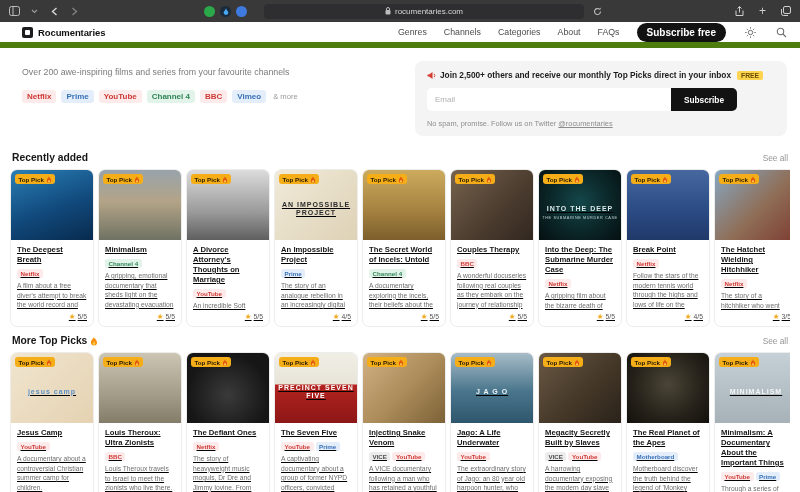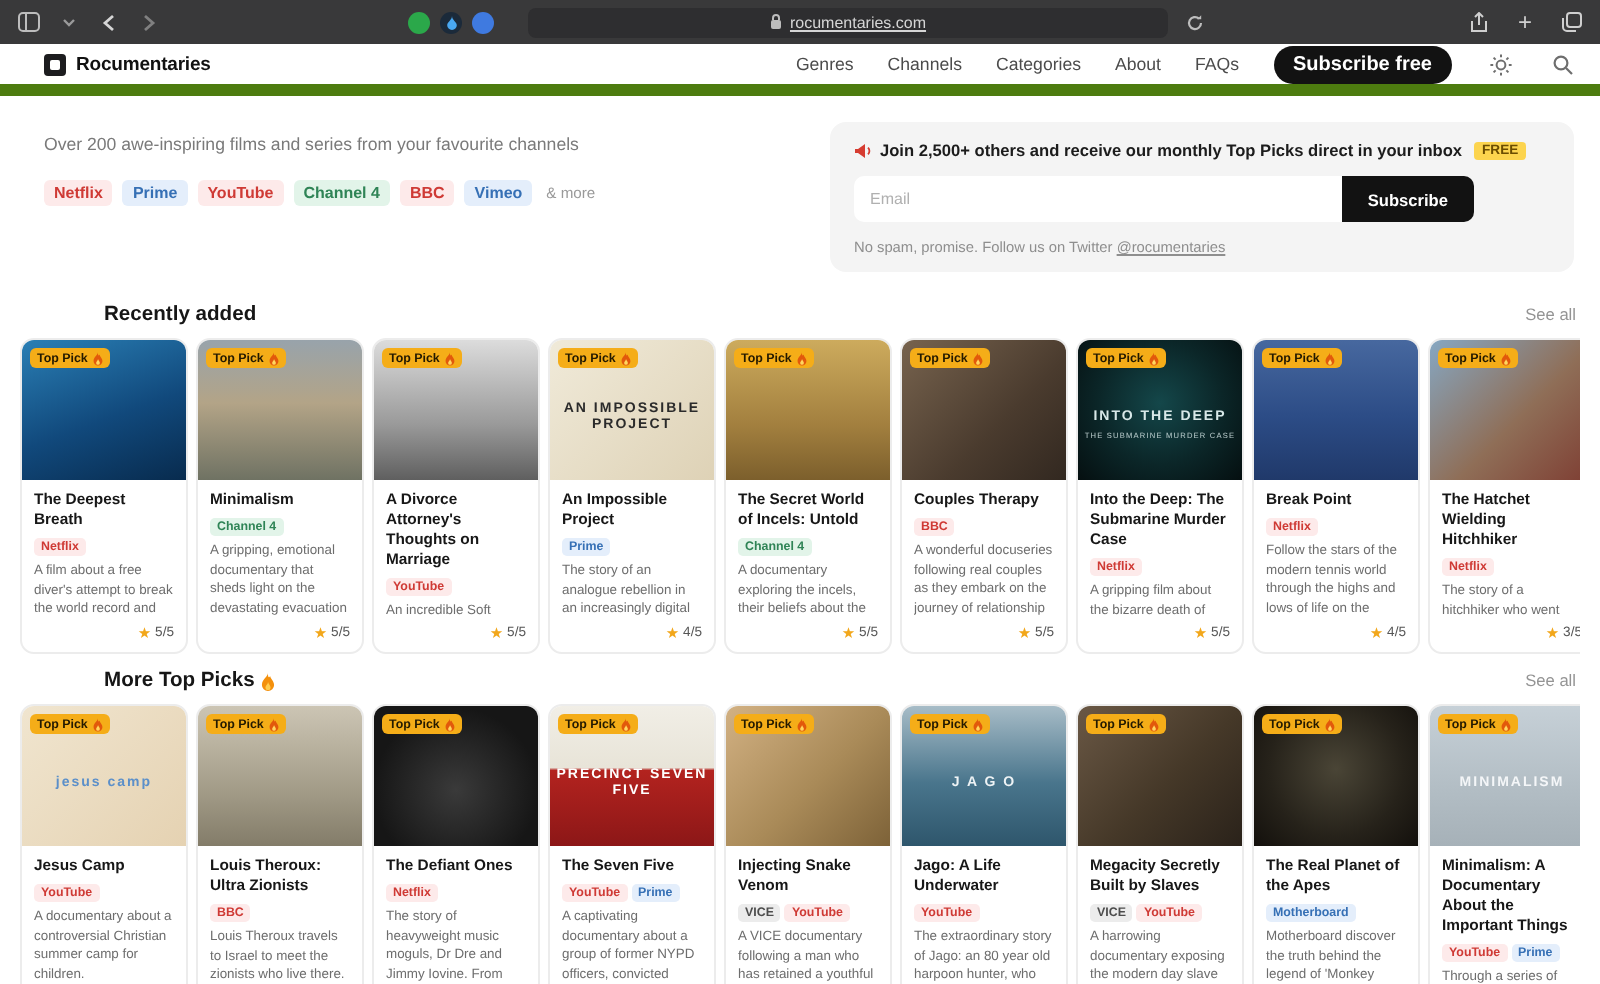--- a/index.html
+++ b/index.html
@@ -9,21 +9,21 @@
   
   .browser-bar { height:22px; background:#39393a; display:flex; align-items:center;
     padding:0 8px; gap:7px; color:#c9c9c9; }
   .browser-bar svg { display:block; }
   .bicon { width:13px; height:13px; display:flex; align-items:center; justify-content:center; cursor:default; }
   .fwd { opacity:.45; }
   .ext-group { display:flex; gap:5px; margin-left:116px; align-items:center; }
   .ext-dot { width:11px; height:11px; border-radius:50%; }
   .url-pill { flex:0 0 auto; margin-left:10px; width:320px; height:15px; background:#2e2e30;
     border-radius:4px; display:flex; align-items:center; justify-content:center; gap:4px;
-    color:#d6d6d6; font-size:8px;text-decoration:underline; }
+    color:#d6d6d6; font-size:8px; }
   .bar-right { margin-left:auto; display:flex; gap:10px; align-items:center; }
   .plus-glyph { font-size:12px; color:#cfcfcf; line-height:1; }
 
   
   .site-header { height:26px; background:#fff; border-bottom:6px solid #4d7c0f;
     display:flex; align-items:center; padding:0 12px 0 22px; }
   .logo { display:flex; align-items:center; gap:5px; cursor:pointer; }
   .logo-mark { width:11px; height:11px; background:#1d1d1f; border-radius:2px; position:relative; }
   .logo-mark:after { content:""; position:absolute; left:3px; top:3px; width:5px; height:5px;
     background:#fff; border-radius:1px; }
@@ -57,24 +57,24 @@
   .email-input::placeholder { color:#b0b0b0; }
   .sub-btn { height:23px; background:#121212; color:#fff; border:none; font-size:8.3px;
     font-weight:bold; padding:0 13px; border-radius:0 5px 5px 0; cursor:pointer; }
   .sub-note { font-size:7.4px; color:#8e8e8e; margin-top:8px; }
   .sub-note a { color:#8e8e8e; text-decoration:underline; cursor:pointer; }
 
   
   main { padding:0 10px; }
   .section-header { display:flex; justify-content:space-between; align-items:baseline;
     margin:8px 2px 6px; }
-  .section-title-wrap { display:flex; align-items:center; gap:3px;margin-left:40px; }
+  .section-title-wrap { display:flex; align-items:center; gap:3px; }
   .section-title { font-size:10.3px; font-weight:bold; color:#161616; }
   .see-all { font-size:8.3px; color:#949494; cursor:pointer; }
-  .cards-row { display:flex; gap:4px; overflow:hidden; }
+  .cards-row { display:flex; gap:4px; overflow:hidden;text-decoration:underline; }
   .card { flex:0 0 84px; width:84px; height:158px; background:#fff; border:1px solid #ececec;
     border-radius:7px; overflow:hidden; display:flex; flex-direction:column; cursor:pointer; }
   .card-img { height:70px; flex:none; position:relative; display:flex; align-items:center;
     justify-content:center; overflow:hidden; }
   .img-text { font-size:7px; font-weight:bold; letter-spacing:1px; text-align:center;
     line-height:1.2; padding:0 3px; margin-top:8px; }
   .img-sub { position:absolute; top:46px; left:0; right:0; text-align:center; font-size:3.8px;
     letter-spacing:.6px; opacity:.85; }
   .top-pick { position:absolute; top:4px; left:4px; background:#f5ad18; border-radius:3px;
     padding:1.5px 3.5px; display:flex; align-items:center; gap:2px; }

